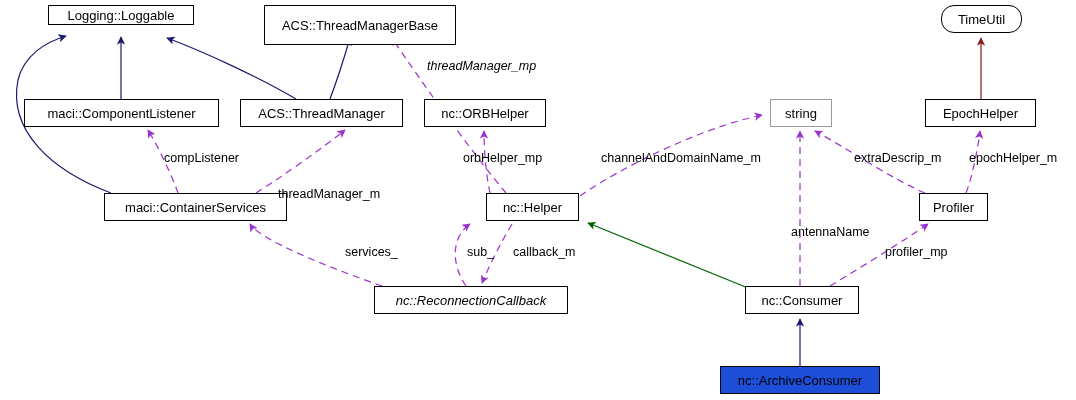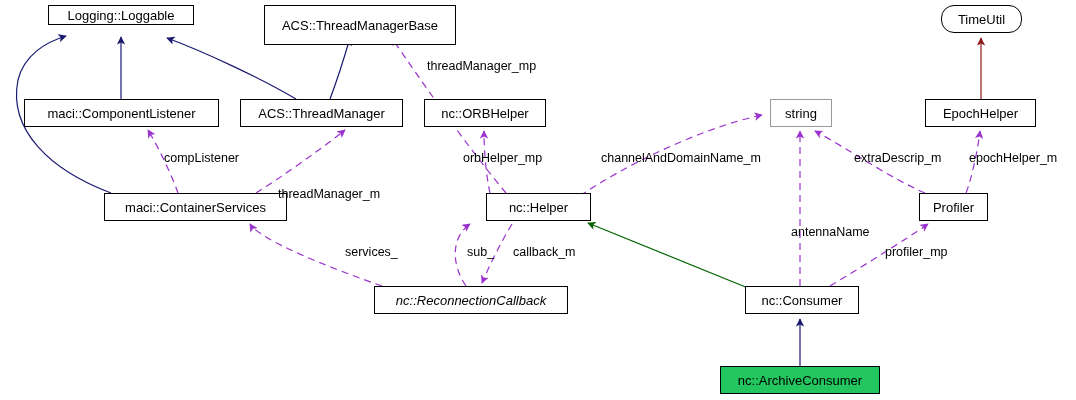--- a/index.html
+++ b/index.html
@@ -32,21 +32,21 @@
     justify-content: center;
     font-size: 13px;
     color: #000000;
     white-space: nowrap;
     line-height: 1;
   }
   .node.gray-border {
     border-color: #9a9a9a;
   }
   .node.highlight {
-    background: #22c55e;
+    background: #1d4ed8;
     border-color: #000000;
   }
   .edge-label {
     position: absolute;
     font-size: 12.5px;
     color: #000000;
     white-space: nowrap;
     line-height: 1;
   }
 </style>
@@ -123,29 +123,29 @@
   <div class="node" style="left:264px;top:5px;width:192px;height:40px;">ACS::ThreadManagerBase</div>
   <div class="node" style="left:941px;top:5px;width:81px;height:28px;border-radius:13px;">TimeUtil</div>
 
   <div class="node" style="left:24px;top:99px;width:195px;height:28px;">maci::ComponentListener</div>
   <div class="node" style="left:240px;top:99px;width:163px;height:28px;">ACS::ThreadManager</div>
   <div class="node" style="left:424px;top:99px;width:122px;height:28px;">nc::ORBHelper</div>
   <div class="node gray-border" style="left:770px;top:99px;width:62px;height:28px;">string</div>
   <div class="node" style="left:925px;top:99px;width:111px;height:28px;">EpochHelper</div>
 
   <div class="node" style="left:104px;top:193px;width:183px;height:28px;">maci::ContainerServices</div>
-  <div class="node" style="left:486px;top:193px;width:105px;height:28px;">nc::Helper</div>
+  <div class="node" style="left:486px;top:193px;width:93px;height:28px;">nc::Helper</div>
   <div class="node" style="left:919px;top:193px;width:69px;height:28px;">Profiler</div>
 
   <div class="node" style="left:374px;top:286px;width:194px;height:28px;font-style:italic;">nc::ReconnectionCallback</div>
   <div class="node" style="left:745px;top:286px;width:114px;height:28px;">nc::Consumer</div>
 
   <div class="node highlight" style="left:720px;top:366px;width:160px;height:28px;">nc::ArchiveConsumer</div>
 
-  <div class="edge-label" style="left:427px;top:60px;">threadManager_mp</div>
+  <div class="edge-label" style="left:427px;top:60px;font-style:italic;">threadManager_mp</div>
   <div class="edge-label" style="left:164px;top:152px;">compListener</div>
   <div class="edge-label" style="left:278px;top:152px;margin-top:36px;">threadManager_m</div>
   <div class="edge-label" style="left:463px;top:152px;">orbHelper_mp</div>
   <div class="edge-label" style="left:593px;top:152px;padding-left:8px;">channelAndDomainName_m</div>
   <div class="edge-label" style="left:854px;top:152px;">extraDescrip_m</div>
   <div class="edge-label" style="left:969px;top:152px;">epochHelper_m</div>
   <div class="edge-label" style="left:345px;top:246px;">services_</div>
   <div class="edge-label" style="left:467px;top:246px;">sub_</div>
   <div class="edge-label" style="left:513px;top:246px;">callback_m</div>
   <div class="edge-label" style="left:791px;top:226px;">antennaName</div>

